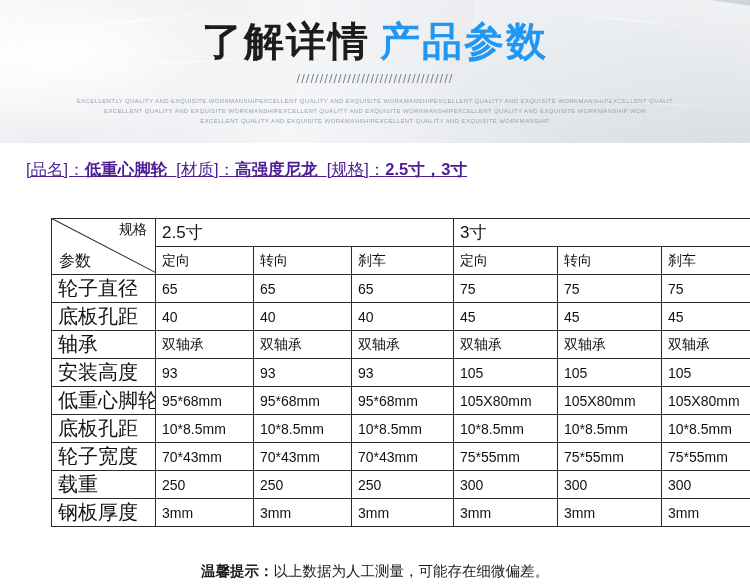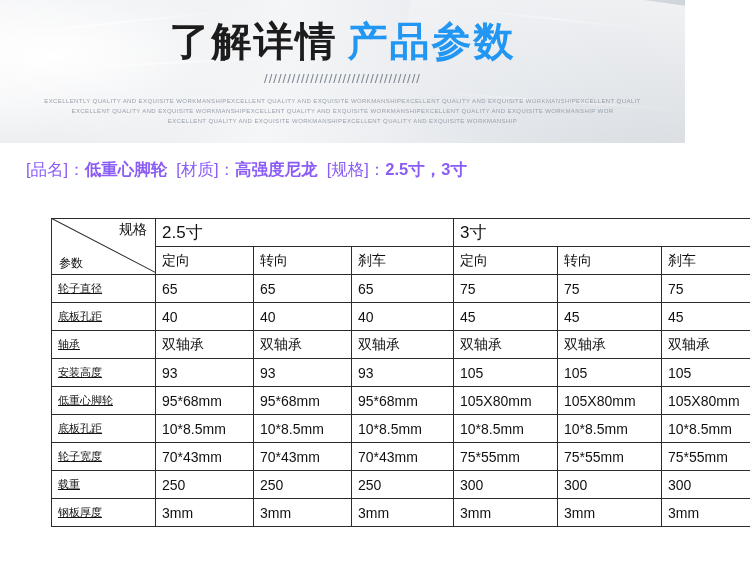--- a/index.html
+++ b/index.html
@@ -16,21 +16,21 @@
   .page {
     position: relative;
     width: 750px;
     height: 587px;
     background: #ffffff;
   }
 
   
   .banner {
     position: relative;
-    width: 685px;
+    width: 750px;
     height: 143px;
     background:
       radial-gradient(ellipse 420px 150px at 8% 38%, #ffffff 0%, #f3f4f6 35%, rgba(243,244,246,0) 70%),
       linear-gradient(100deg, #d9dde2 0%, #e8ebee 18%, #f5f6f8 40%, #eceef1 58%, #dfe3e8 78%, #cdd2d8 100%);
     overflow: hidden;
   }
   .banner:before {
     content: "";
     position: absolute;
     left: -120px; top: -70px;
@@ -106,23 +106,24 @@
 
   
   .spec-block {
     position: absolute;
     left: 26px;
     top: 155px;
     width: 700px;
   }
   .spec-line {
     font-size: 16.5px;
-    color: #8b5cf6;
+    color: #4c1d95;
     line-height: 28px;
     white-space: nowrap;
+    text-decoration: underline;
   }
   .spec-line .lab { font-weight: normal; }
   .spec-line .val { font-weight: bold; }
 
   
   .table-wrap {
     position: absolute;
     left: 18px;
     top: 218px;
     width: 714px;
@@ -143,22 +144,21 @@
     font-weight: normal;
     vertical-align: middle;
     overflow: hidden;
     white-space: nowrap;
   }
   td.group-head, th.group-head {
     text-align: center;
     font-size: 17px;
   }
   td.rowlab {
-    font-size: 11px;
-    text-decoration: underline;
+    font-size: 20px;
   }
   .corner {
     position: relative;
     padding: 0;
     height: 54px;
     width: 104px;
   }
   .corner .diag {
     position: absolute;
     left: 0; top: 0;
@@ -176,21 +176,21 @@
     transform: rotate(27.5deg);
   }
   .corner .c-top {
     position: absolute;
     right: 8px; top: 2px;
     font-size: 14px;
   }
   .corner .c-bot {
     position: absolute;
     left: 7px; bottom: 2px;
-    font-size: 12px;
+    font-size: 16px;
   }
 
   
   .footer-note {
     position: absolute;
     left: 0; right: 0;
     bottom: 6px;
     text-align: center;
     font-size: 14.5px;
     color: #1a1a1a;
@@ -338,14 +338,17 @@
           <td>3mm</td>
           <td>3mm</td>
           <td>3mm</td>
           <td>3mm</td>
           <td>3mm</td>
         </tr>
       </tbody>
     </table>
   </div>
 
+  <div class="footer-note">
+    <span class="tip">温馨提示：</span><span>以上数据为人工测量，可能存在细微偏差。</span>
+  </div>
 
 </div>
 
 </body></html>

